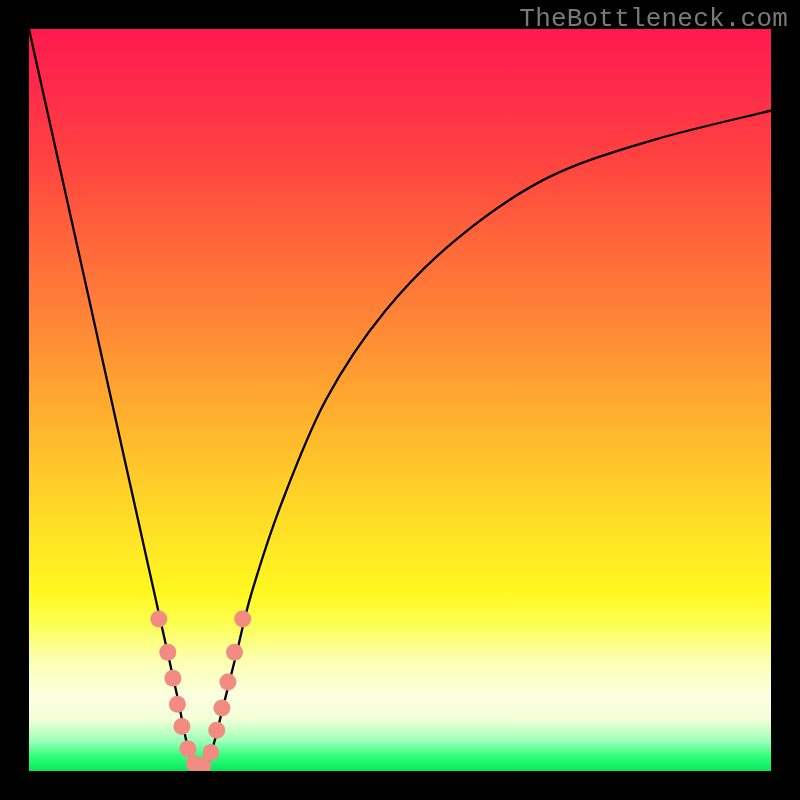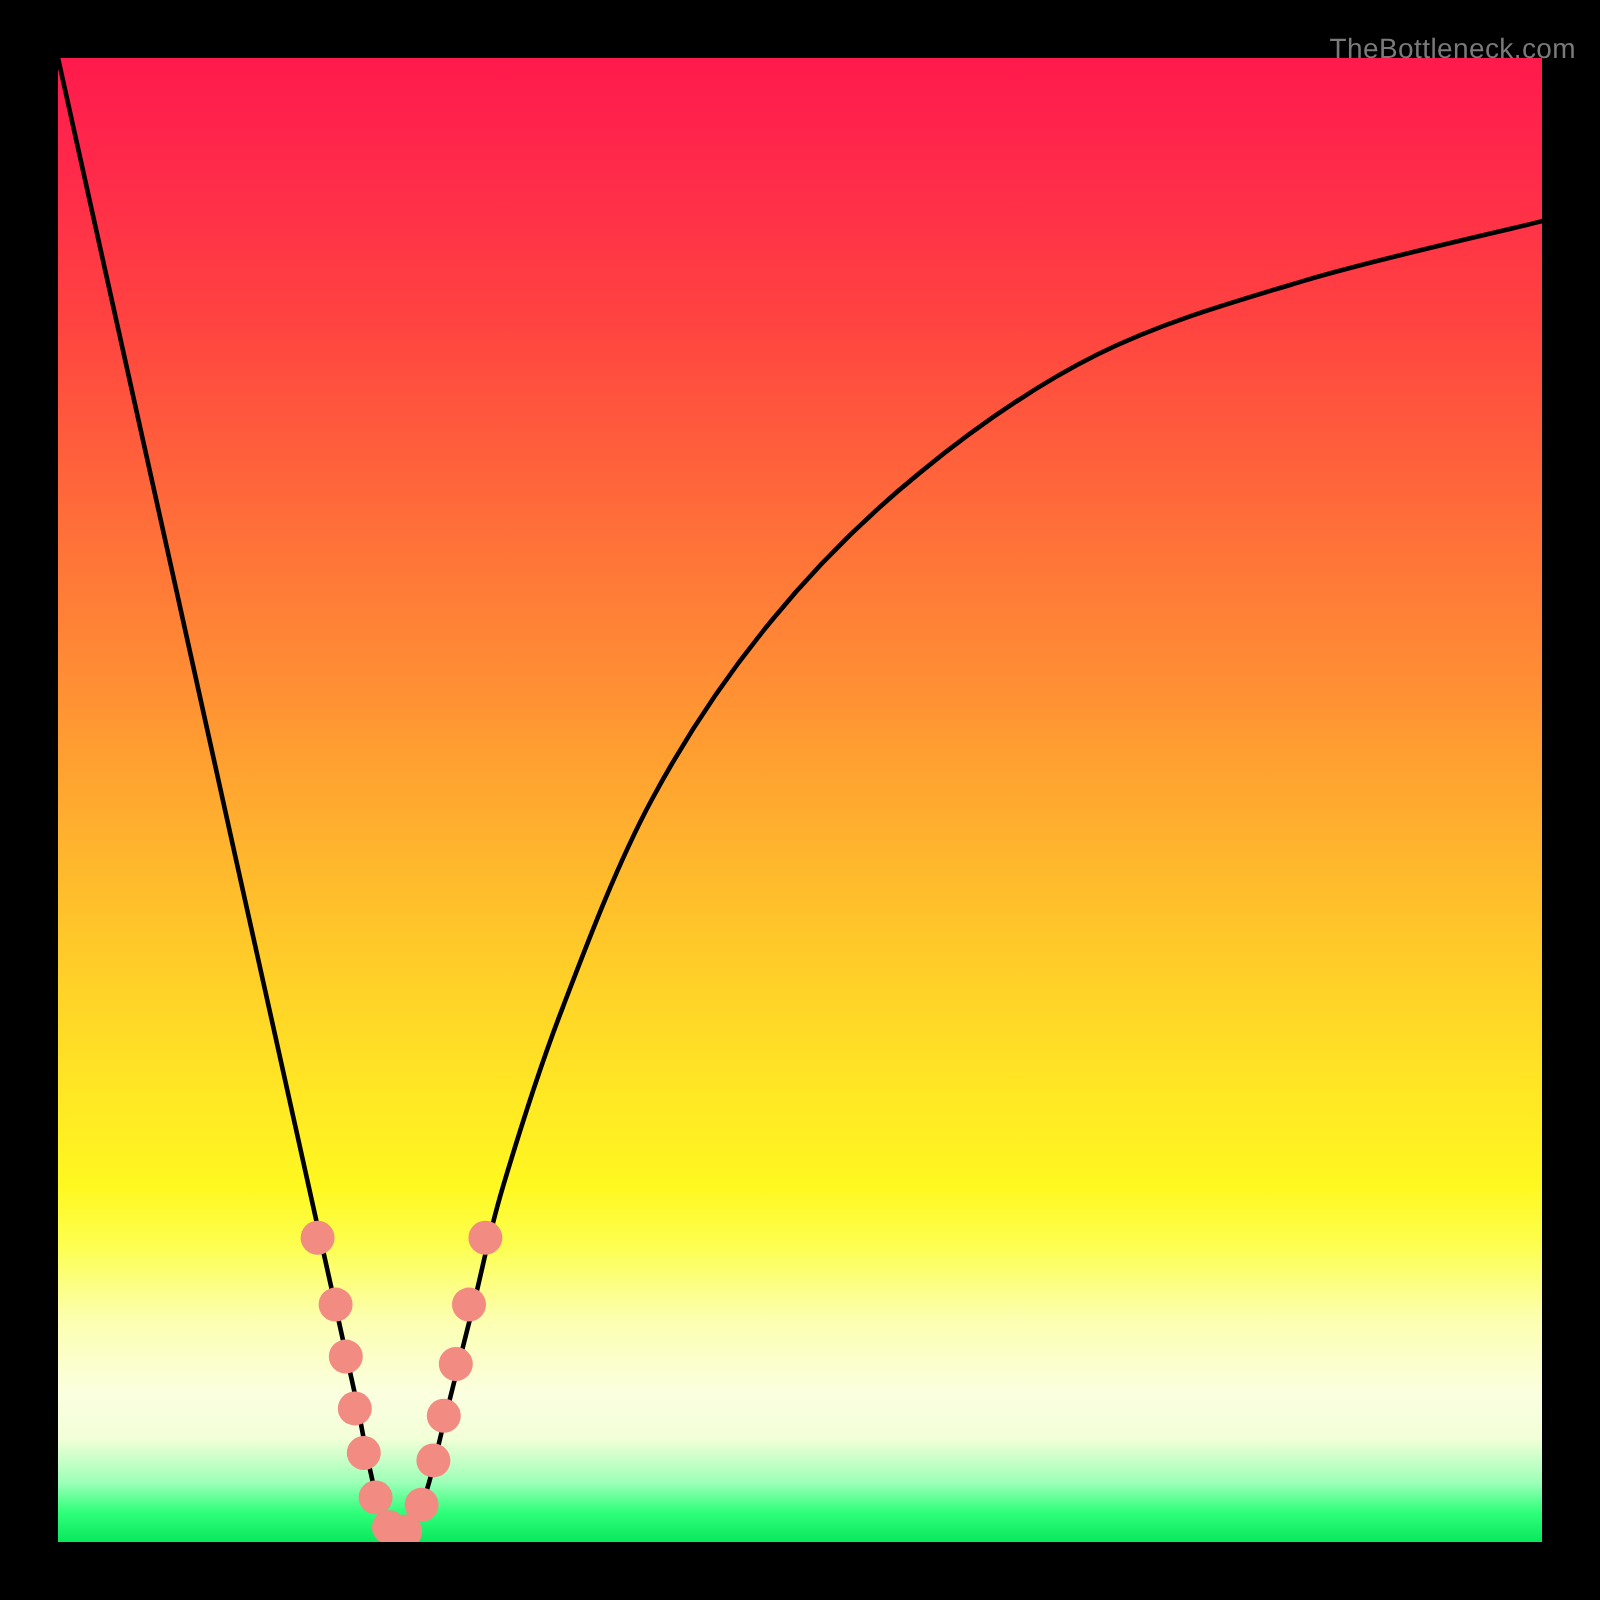--- a/index.html
+++ b/index.html
@@ -40,27 +40,28 @@
       #2fff7a 98%,
       #08e85d 100%
     );
   }
   .curve-layer {
     position: absolute;
     inset: 0;
   }
   .watermark {
     position: absolute;
-    top: 16px;
+    top: 4px;
     right: 12px;
     color: #7a7a7a;
-    font-size: 14px;
+    font-size: 26px;
     font-weight: 500;
     letter-spacing: 0.2px;
     user-select: none;
+    font-family: Liberation Mono, monospace;
   }
 </style>
 </head>
 <body>
 
 <div class="frame">
   <div class="gradient"></div>
   <svg class="curve-layer" viewBox="0 0 742 742" preserveAspectRatio="none">
     <path id="curve-path" fill="none" stroke="#000" stroke-width="2.3" stroke-linecap="round" d="M 0.0 0.0 C 4.9 22.3, 19.8 89.0, 29.7 133.6 C 39.6 178.1, 49.5 222.6, 59.4 267.1 C 69.3 311.6, 79.1 356.2, 89.0 400.7 C 98.9 445.2, 111.3 500.9, 118.7 534.2 C 126.1 567.6, 128.6 578.8, 133.6 601.0 C 138.5 623.3, 144.7 650.5, 148.4 667.8 C 152.1 685.1, 153.3 693.8, 155.8 704.9 C 158.3 716.0, 160.8 728.4, 163.2 734.6 C 165.7 740.8, 168.2 742.0, 170.7 742.0 C 173.1 742.0, 175.6 739.5, 178.1 734.6 C 180.6 729.6, 183.0 721.0, 185.5 712.3 C 188.0 703.7, 189.2 697.5, 192.9 682.6 C 196.6 667.8, 202.8 643.1, 207.8 623.3 C 212.7 603.5, 215.2 588.7, 222.6 563.9 C 230.0 539.2, 239.9 507.0, 252.3 474.9 C 264.6 442.7, 279.5 403.2, 296.8 371.0 C 314.1 338.8, 333.9 309.2, 356.2 282.0 C 378.4 254.8, 403.2 230.0, 430.4 207.8 C 457.6 185.5, 487.2 164.5, 519.4 148.4 C 551.6 132.3, 586.2 122.4, 623.3 111.3 C 660.4 100.2, 722.2 86.6, 742.0 81.6"></path>
     <g id="markers">

